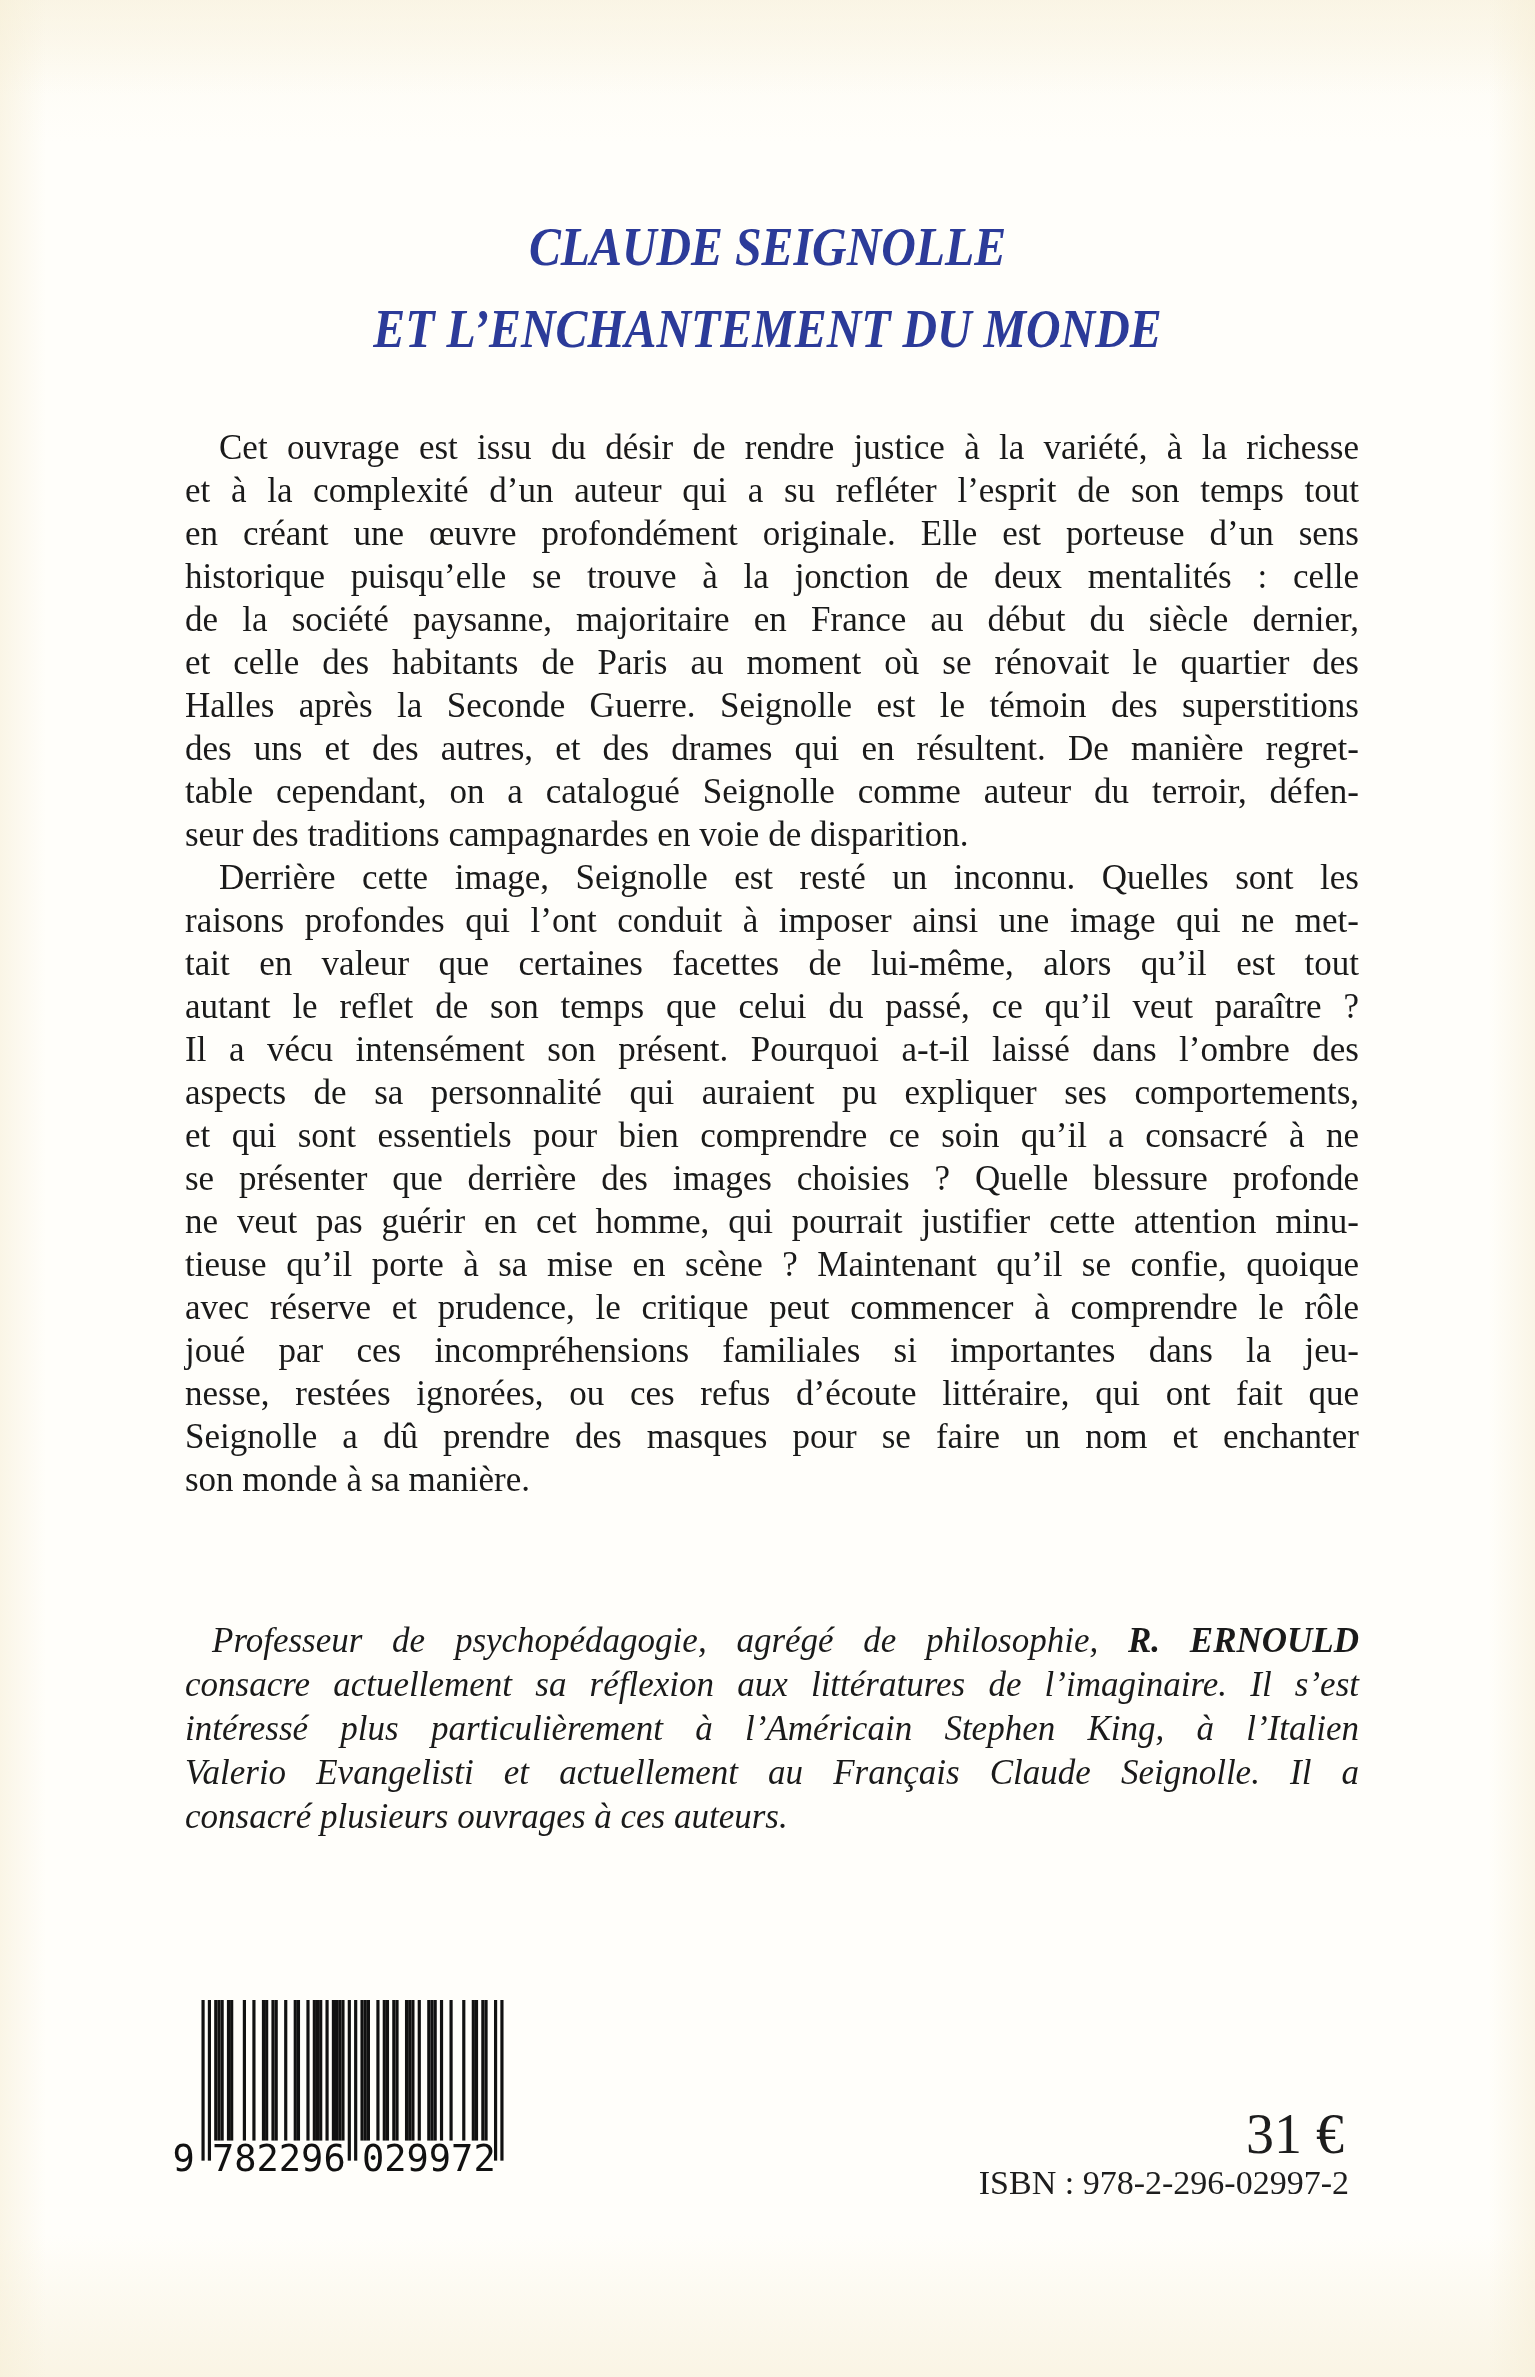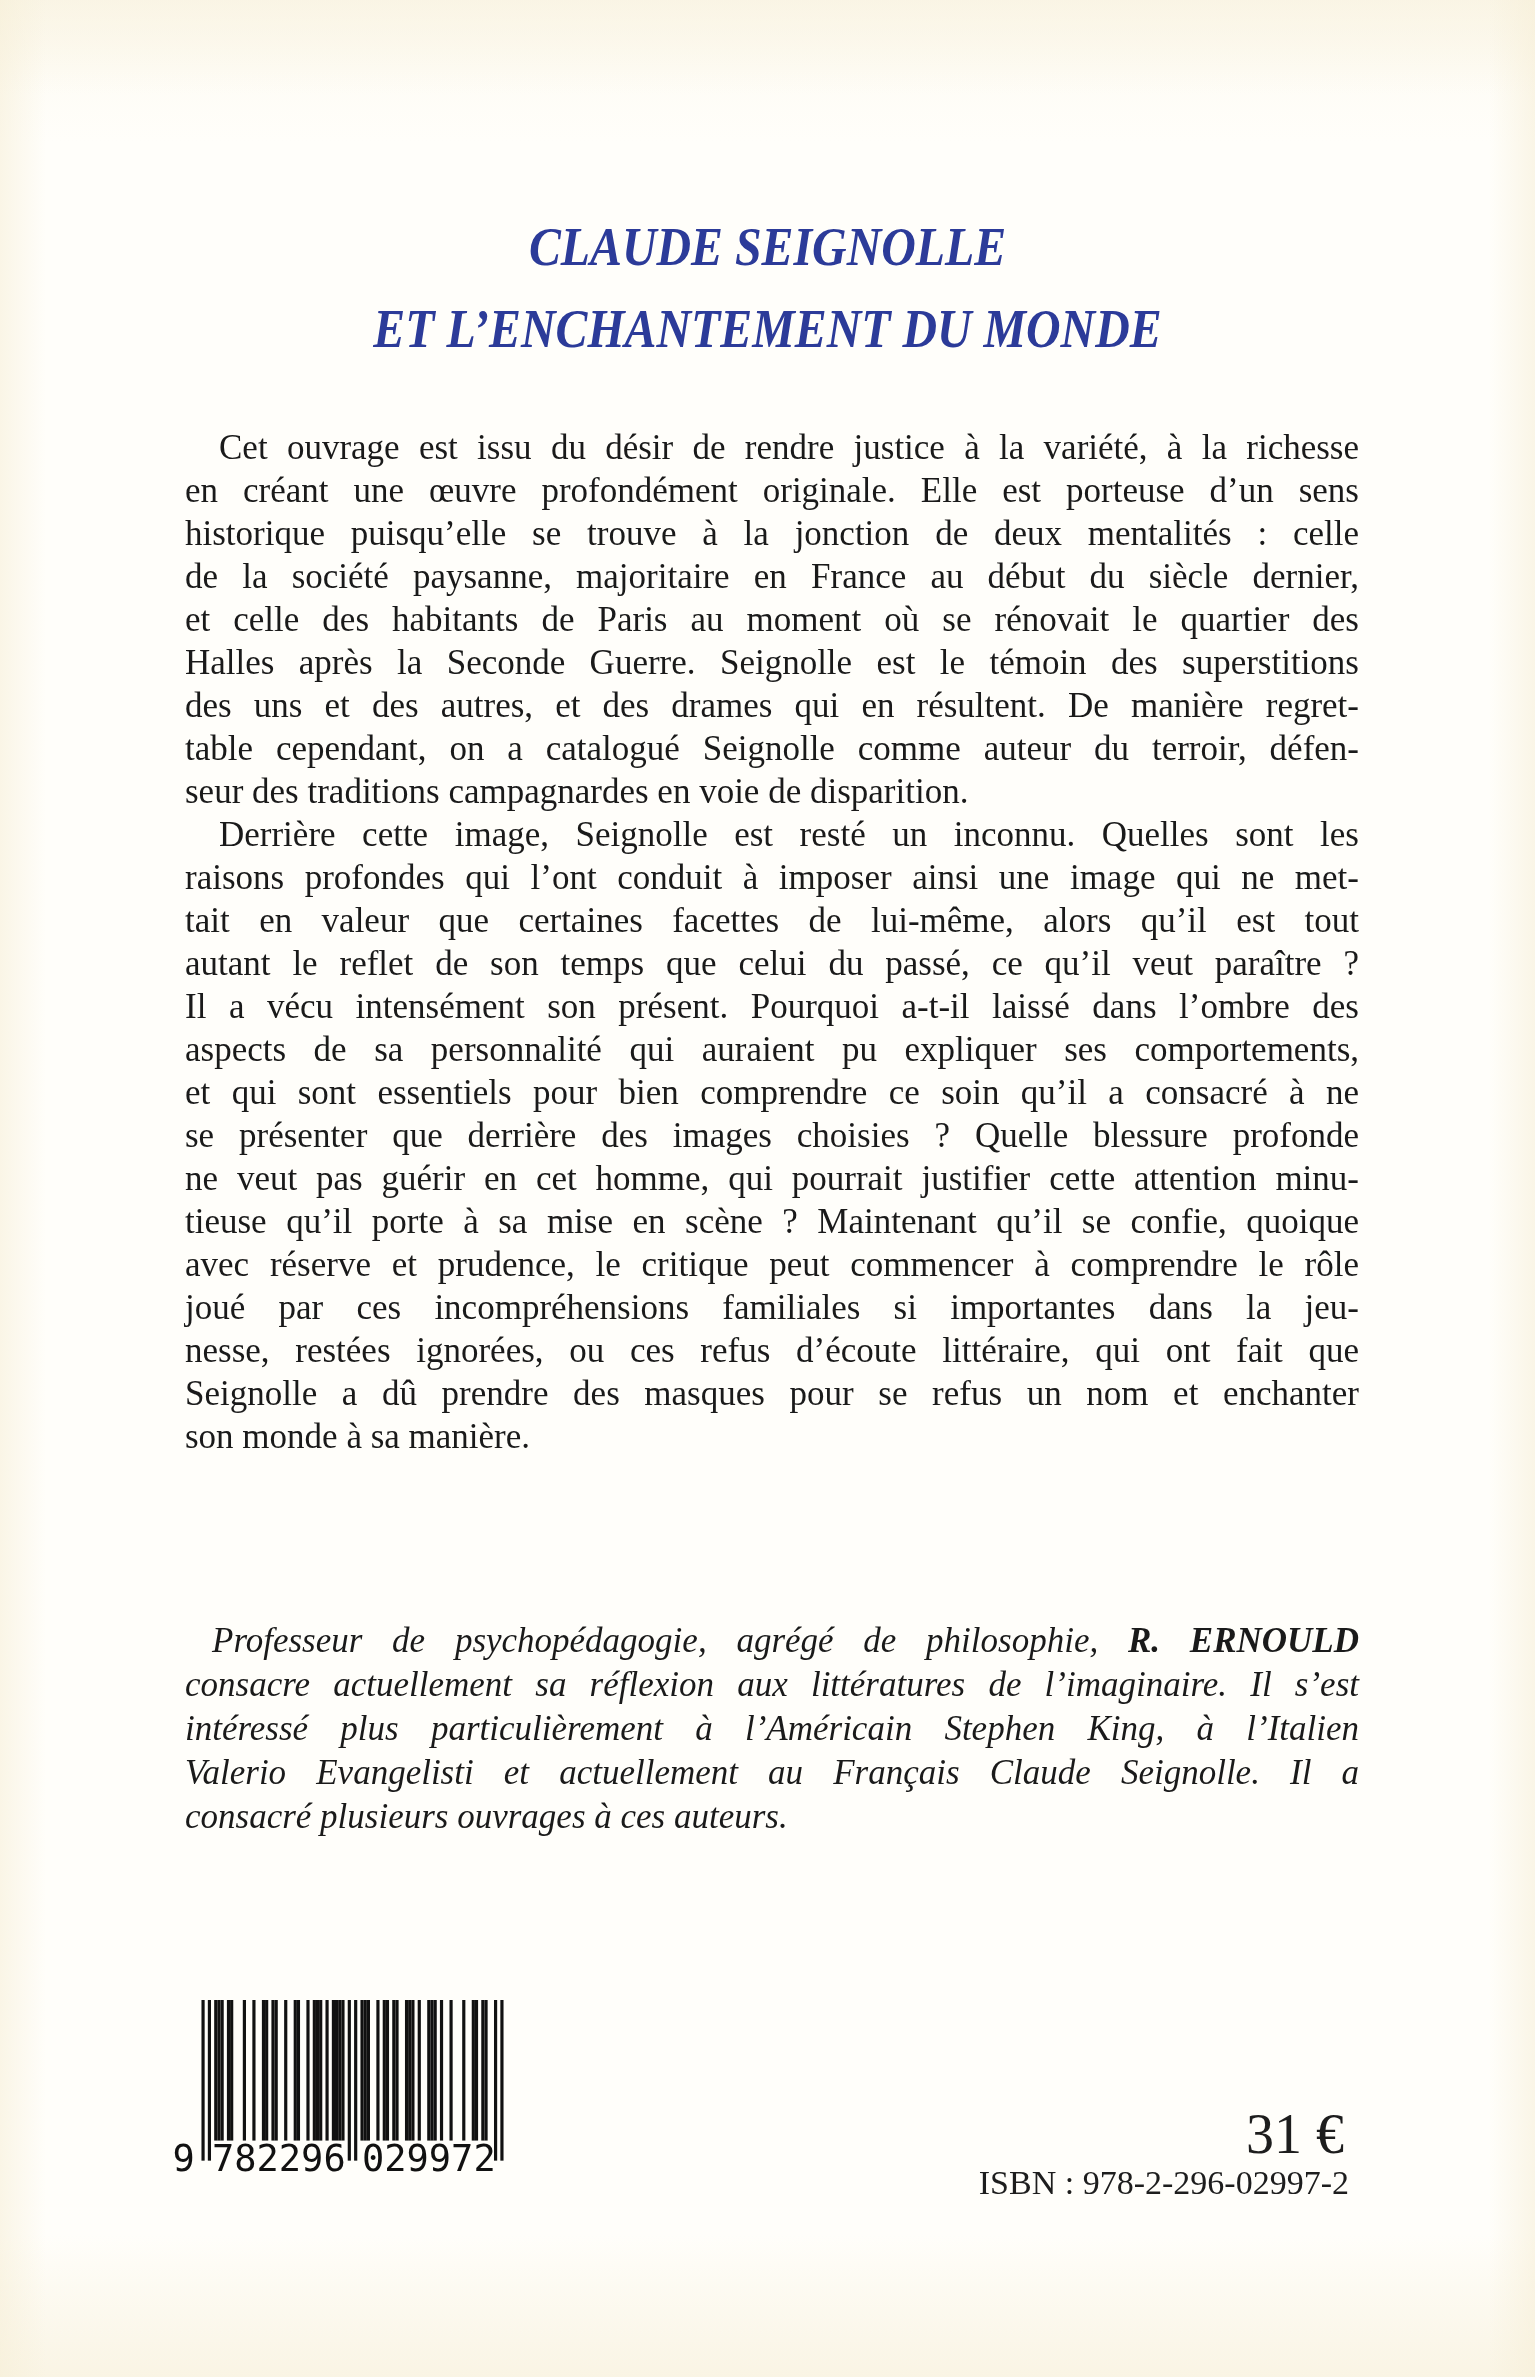--- a/index.html
+++ b/index.html
@@ -74,20 +74,21 @@
 <div class="page">
 
   <div class="title">
     <div class="title-line">CLAUDE SEIGNOLLE</div>
     <div class="title-line">ET L’ENCHANTEMENT DU MONDE</div>
   </div>
 
   <div class="body-block">
     <div class="para">
         <div class="pline">Cet ouvrage est issu du désir de rendre justice à la variété, à la richesse</div>
+        <div class="pline">et à la complexité d’un auteur qui a su refléter l’esprit de son temps tout</div>
         <div class="pline">en créant une œuvre profondément originale. Elle est porteuse d’un sens</div>
         <div class="pline">historique puisqu’elle se trouve à la jonction de deux mentalités : celle</div>
         <div class="pline">de la société paysanne, majoritaire en France au début du siècle dernier,</div>
         <div class="pline">et celle des habitants de Paris au moment où se rénovait le quartier des</div>
         <div class="pline">Halles après la Seconde Guerre. Seignolle est le témoin des superstitions</div>
         <div class="pline">des uns et des autres, et des drames qui en résultent. De manière regret-</div>
         <div class="pline">table cependant, on a catalogué Seignolle comme auteur du terroir, défen-</div>
         <div class="pline">seur des traditions campagnardes en voie de disparition.</div>
       </div>
     <div class="para">
@@ -97,21 +98,21 @@
         <div class="pline">autant le reflet de son temps que celui du passé, ce qu’il veut paraître ?</div>
         <div class="pline">Il a vécu intensément son présent. Pourquoi a-t-il laissé dans l’ombre des</div>
         <div class="pline">aspects de sa personnalité qui auraient pu expliquer ses comportements,</div>
         <div class="pline">et qui sont essentiels pour bien comprendre ce soin qu’il a consacré à ne</div>
         <div class="pline">se présenter que derrière des images choisies ? Quelle blessure profonde</div>
         <div class="pline">ne veut pas guérir en cet homme, qui pourrait justifier cette attention minu-</div>
         <div class="pline">tieuse qu’il porte à sa mise en scène ? Maintenant qu’il se confie, quoique</div>
         <div class="pline">avec réserve et prudence, le critique peut commencer à comprendre le rôle</div>
         <div class="pline">joué par ces incompréhensions familiales si importantes dans la jeu-</div>
         <div class="pline">nesse, restées ignorées, ou ces refus d’écoute littéraire, qui ont fait que</div>
-        <div class="pline">Seignolle a dû prendre des masques pour se refus un nom et enchanter</div>
+        <div class="pline">Seignolle a dû prendre des masques pour se faire un nom et enchanter</div>
         <div class="pline">son monde à sa manière.</div>
       </div>
   </div>
 
   <div class="bio">
     <div class="pline bio-first">
       <span>Professeur de psychopédagogie, agrégé de philosophie, </span><span class="bold">R. ERNOULD</span>
     </div>
     <div class="bio-rest">
         <div class="pline">consacre actuellement sa réflexion aux littératures de l’imaginaire. Il s’est</div>

